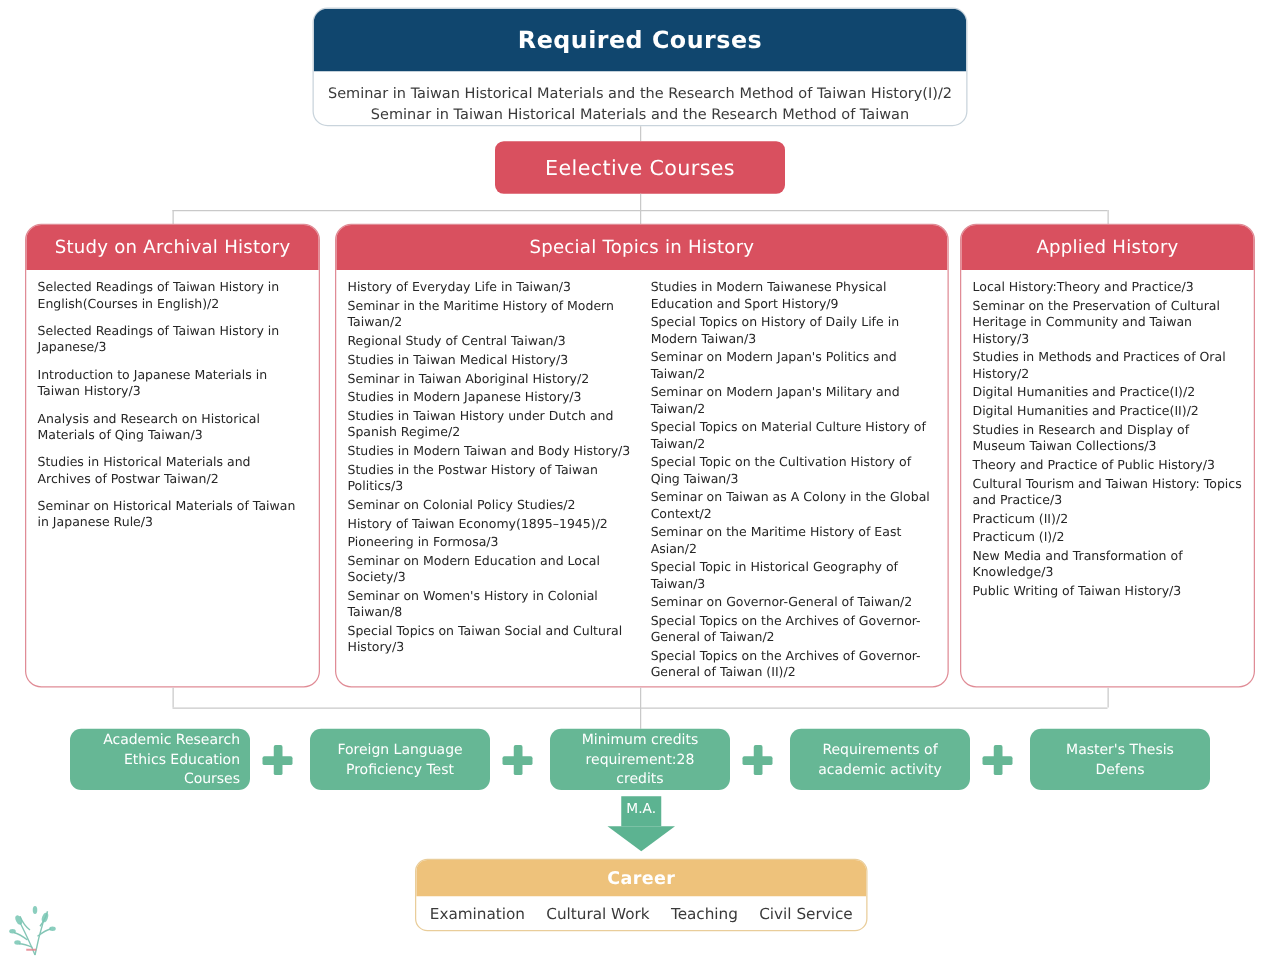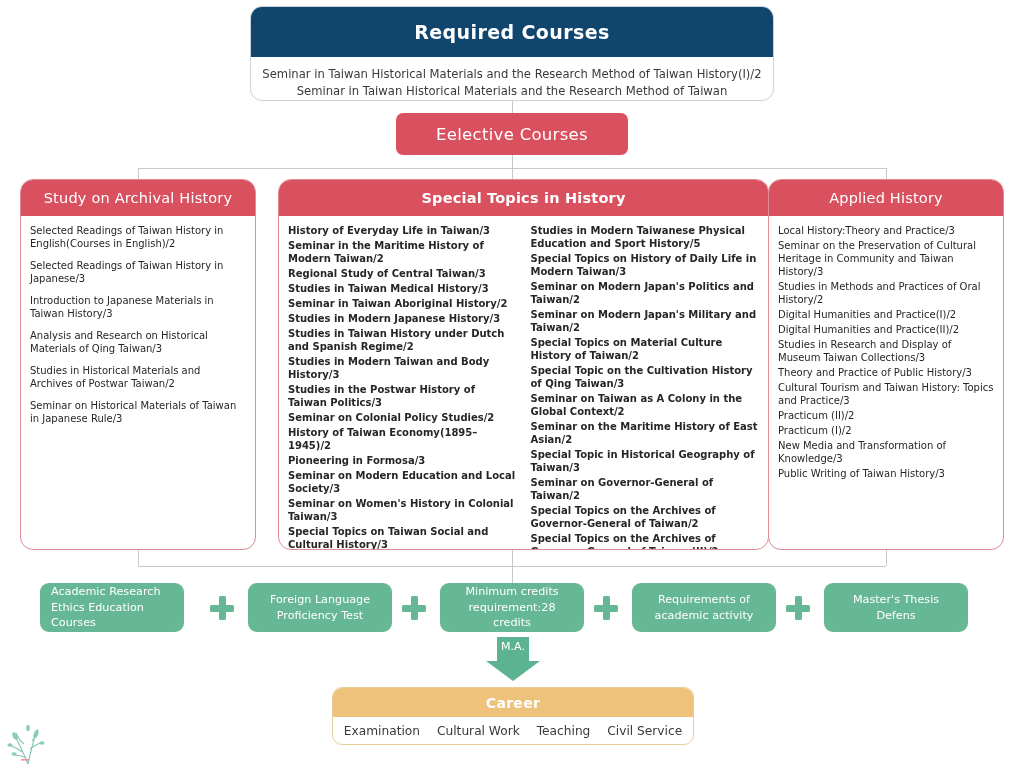--- a/index.html
+++ b/index.html
@@ -57,21 +57,21 @@
   .cat-card.wide .cat-body { display: flex; gap: 14px; }
   .cat-card.wide .cat-col { width: 236px; }
 
   .course {
     font-size: 10px; line-height: 1.30; color: #262626;
     margin-bottom: 2px;
   }
   .cat-card.spaced .course { margin-bottom: 9px; }
 
   #col-archival { left: 20px; width: 236px; height: 371px; }
-  #col-special  { left: 278px; width: 491px; height: 371px; font-weight: bold; }
+  #col-special  { left: 268px; width: 491px; height: 371px; }
   #col-applied  { left: 768px; width: 236px; height: 371px; }
 
   
   .green-box {
     position: absolute; top: 583px; height: 49px;
     background: #66b795; color: #ffffff; border-radius: 9px;
     display: flex; align-items: center; justify-content: center;
     text-align: center; font-size: 11.2px; line-height: 1.40;
     padding: 0 8px;
   }
@@ -172,26 +172,26 @@
         <div class="course">Studies in Taiwan Medical History/3</div>
         <div class="course">Seminar in Taiwan Aboriginal History/2</div>
         <div class="course">Studies in Modern Japanese History/3</div>
         <div class="course">Studies in Taiwan History under Dutch and Spanish Regime/2</div>
         <div class="course">Studies in Modern Taiwan and Body History/3</div>
         <div class="course">Studies in the Postwar History of Taiwan Politics/3</div>
         <div class="course">Seminar on Colonial  Policy  Studies/2</div>
         <div class="course">History of Taiwan Economy(1895–1945)/2</div>
         <div class="course">Pioneering in Formosa/3</div>
         <div class="course">Seminar on Modern Education and Local Society/3</div>
-        <div class="course">Seminar on Women's History in Colonial Taiwan/3</div>
+        <div class="course">Seminar on Women's History in Colonial Taiwan/8</div>
         <div class="course">Special Topics on Taiwan Social and Cultural History/3</div>
 
       </div>
       <div class="cat-col">
-        <div class="course">Studies in Modern Taiwanese Physical Education and Sport History/5</div>
+        <div class="course">Studies in Modern Taiwanese Physical Education and Sport History/9</div>
         <div class="course">Special Topics on History of Daily Life in Modern Taiwan/3</div>
         <div class="course">Seminar on Modern Japan's Politics and Taiwan/2</div>
         <div class="course">Seminar on Modern Japan's Military and Taiwan/2</div>
         <div class="course">Special Topics on Material Culture History of Taiwan/2</div>
         <div class="course">Special Topic on the Cultivation History of Qing Taiwan/3</div>
         <div class="course">Seminar on Taiwan as A Colony in the Global Context/2</div>
         <div class="course">Seminar on the Maritime History of East Asian/2</div>
         <div class="course">Special Topic in Historical Geography of Taiwan/3</div>
         <div class="course">Seminar on Governor-General of Taiwan/2</div>
         <div class="course">Special Topics on the Archives of Governor-General of Taiwan/2</div>
@@ -217,21 +217,21 @@
       <div class="course">New Media and Transformation of Knowledge/3</div>
       <div class="course">Public Writing of Taiwan History/3</div>
     </div>
   </div>
 
   <div class="line vline" style="left:138px; top:550px; height:16px;"></div>
   <div class="line vline" style="left:512px; top:550px; height:33px;"></div>
   <div class="line vline" style="left:886px; top:550px; height:16px;"></div>
   <div class="line hline" style="left:138px; top:566px; width:748px;"></div>
 
-  <div class="green-box left-al" style="left:40px; width:144px;">
+  <div class="green-box left-al" style="left:56px; width:144px;text-align:right;">
     <span>Academic Research Ethics Education Courses</span>
   </div>
   <div class="plus" style="left:210px;"></div>
 
   <div class="green-box" style="left:248px; width:144px;">
     <span>Foreign Language Proficiency Test</span>
   </div>
   <div class="plus" style="left:402px;"></div>
 
   <div class="green-box" style="left:440px; width:144px;">

